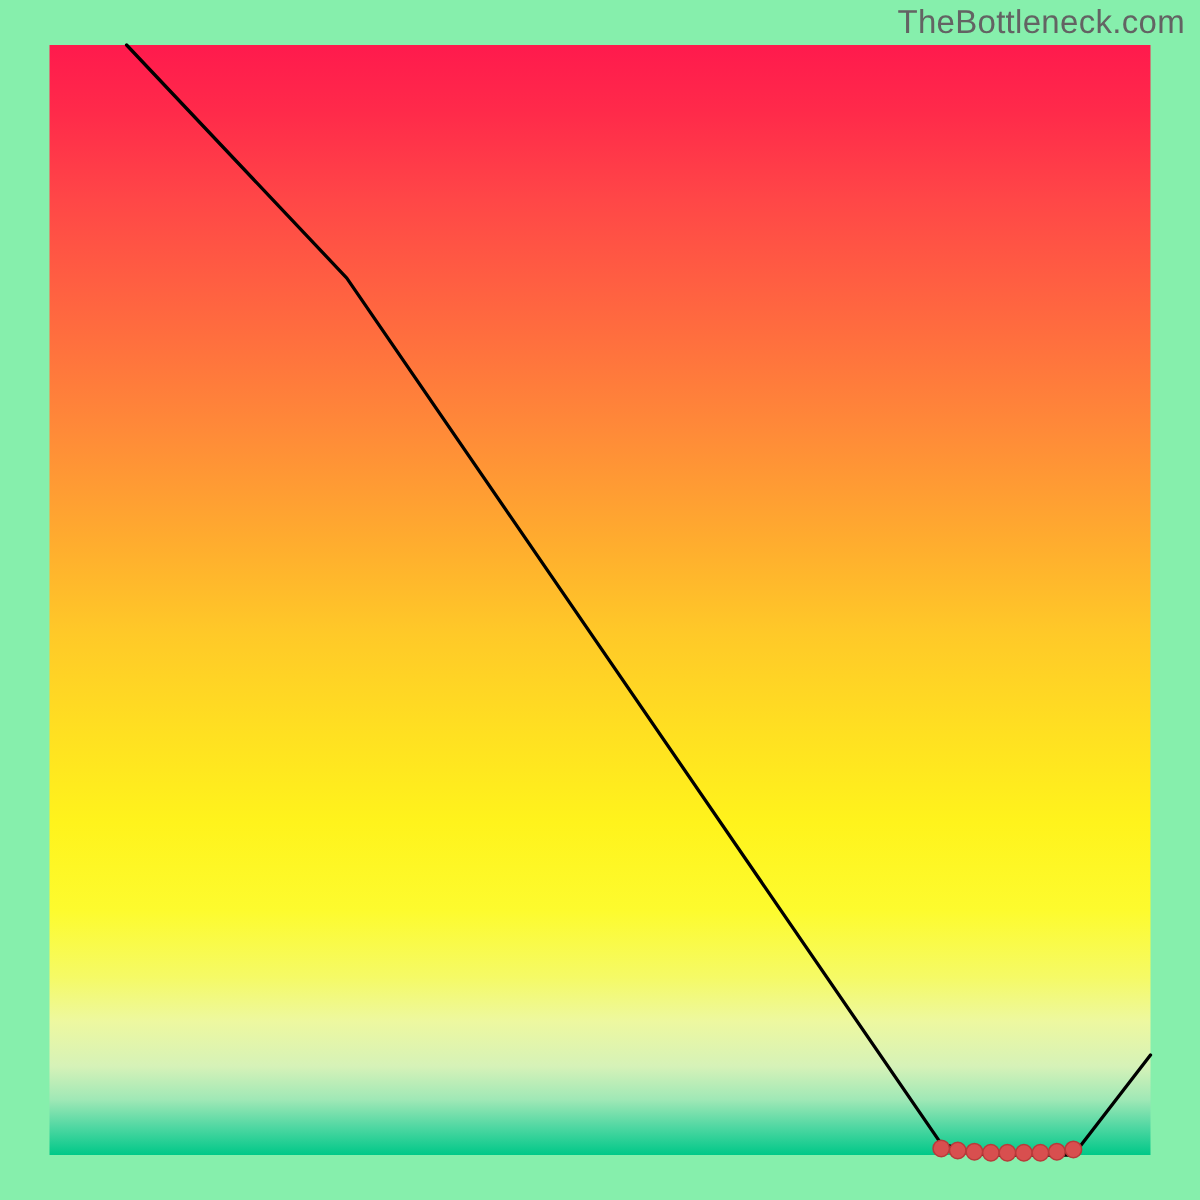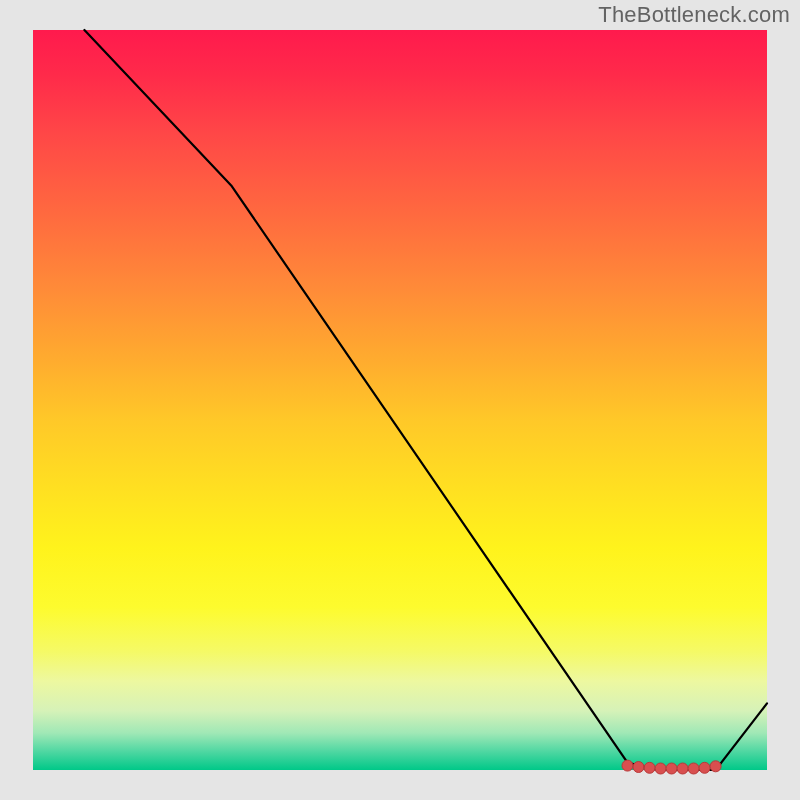--- a/index.html
+++ b/index.html
@@ -8,21 +8,21 @@
     width: 800px;
     height: 800px;
     background: #000;
     overflow: hidden;
     font-family: Arial, Helvetica, sans-serif;
   }
   .canvas {
     position: relative;
     width: 800px;
     height: 800px;
-    background: #e5e5e5;
+    background: #86efac;
   }
   .watermark {
     position: absolute;
     top: 2px;
     right: 10px;
     color: #636363;
     font-size: 22px;
     font-weight: 500;
     letter-spacing: 0.2px;
     z-index: 10;

